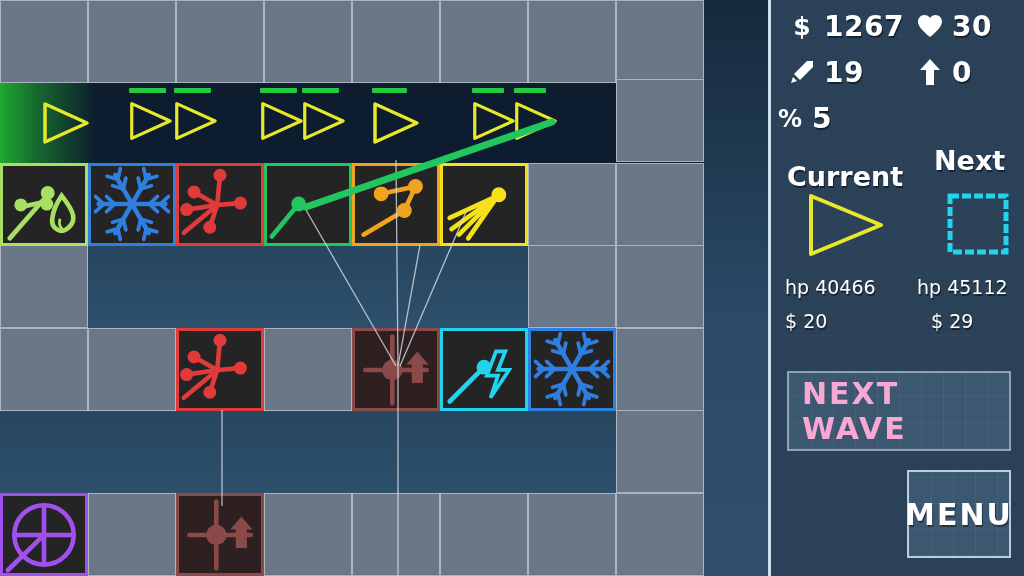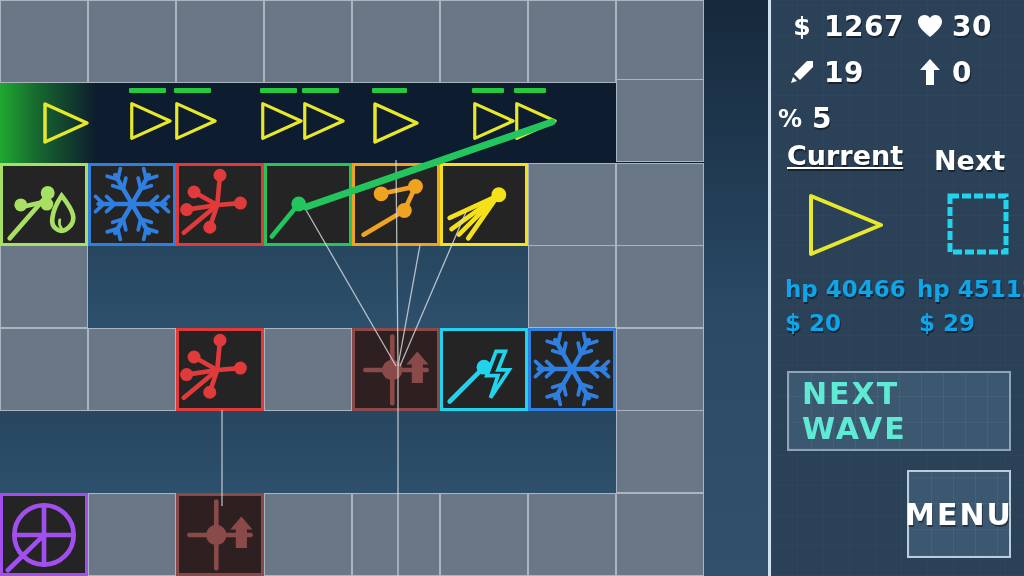--- a/index.html
+++ b/index.html
@@ -48,35 +48,35 @@
   .stat-ico{width:26px;height:26px;display:flex;align-items:center;
             justify-content:center;color:#fff;flex:0 0 26px;}
   .stat-ico svg{display:block;}
   .stat-val{color:#fff;font-size:28px;font-weight:bold;
             letter-spacing:.5px;text-shadow:1px 2px 0 rgba(0,0,0,.45);
             font-family:"DejaVu Sans",sans-serif;}
 
   .cn-label{position:absolute;color:#fff;font-size:27px;font-weight:bold;
             text-shadow:1px 2px 0 rgba(0,0,0,.45);font-family:"DejaVu Sans",sans-serif;}
   .cn-shape{position:absolute;width:90px;height:70px;}
-  .cn-hp{position:absolute;color:#0ea5e9;font-size:23px;font-weight:bold;
+  .cn-hp{position:absolute;color:#ffffff;font-size:19px;font-weight:normal;
          text-shadow:1px 2px 0 rgba(0,0,0,.45);font-family:"DejaVu Sans",sans-serif;
          white-space:nowrap;}
 
   .btn{position:absolute;box-sizing:border-box;
        background:#3c5770;border:2px solid #b9cddc;
        display:flex;align-items:center;justify-content:center;
        color:#fff;font-size:30px;font-weight:bold;letter-spacing:2px;
        font-family:"DejaVu Sans",sans-serif;
        text-shadow:1px 2px 0 rgba(0,0,0,.4);}
   .btn:before{content:"";position:absolute;inset:0;
      background:repeating-linear-gradient(90deg,rgba(255,255,255,.05) 0 1px,transparent 1px 22px),
                 repeating-linear-gradient(0deg,rgba(255,255,255,.04) 0 1px,transparent 1px 26px);}
   .btn span{position:relative;}
-  .btn.disabled{color:#5eead4;border-color:#8ea4b6;text-shadow:none;padding-left:13px;}
+  .btn.disabled{color:#f9a8d4;border-color:#8ea4b6;text-shadow:none;padding-left:13px;}
 </style>
 </head>
 <body>
 
 <div id="app">
 
   <div id="board">
 
     <div class="pathband" style="left:0;top:79px;width:704px;height:84px;"></div>
     <div class="pathband p2" style="left:88px;top:245px;width:528px;height:84px;"></div>
@@ -404,38 +404,38 @@
       <div class="statcol c2">
         <span class="stat-ico">
           <svg width="24" height="26" viewBox="0 0 24 26">
               <text x="12" y="22" font-size="24" font-family="DejaVu Sans" font-weight="bold" fill="#fff" text-anchor="middle">%</text>
             </svg>
         </span>
         <span class="stat-val">5</span>
       </div>
     </div>
 
-    <div class="cn-label" style="left:16px;top:140px;text-decoration:underline;">Current</div>
+    <div class="cn-label" style="left:16px;top:161px;">Current</div>
     <div class="cn-label" style="left:163px;top:145px;">Next</div>
 
     <div class="cn-shape" style="left:30px;top:190px;">
       <svg viewBox="0 0 90 70">
           <path d="M10 6 L80 35 L10 64 Z" fill="none" stroke="#e8e82a" stroke-width="4" stroke-linejoin="round"></path>
         </svg>
     </div>
     <div class="cn-shape" style="left:162px;top:190px;">
       <svg viewBox="0 0 90 70">
           <rect x="17" y="6" width="56" height="56" fill="none" stroke="#22d3ee" stroke-width="5" stroke-dasharray="9 3"></rect>
         </svg>
     </div>
 
     <div class="cn-hp" style="left:14px;top:276px;">hp 40466</div>
     <div class="cn-hp" style="left:146px;top:276px;">hp 45112</div>
     <div class="cn-hp" style="left:14px;top:310px;">$ 20</div>
-    <div class="cn-hp" style="left:148px;top:310px;">$ 29</div>
+    <div class="cn-hp" style="left:160px;top:310px;">$ 29</div>
 
     <div class="btn disabled" style="left:16px;top:371px;width:224px;height:80px;">
       <span>NEXT WAVE</span>
     </div>
     <div class="btn" style="left:136px;top:470px;width:104px;height:88px;">
       <span>MENU</span>
     </div>
   </div>
 </div>
 

